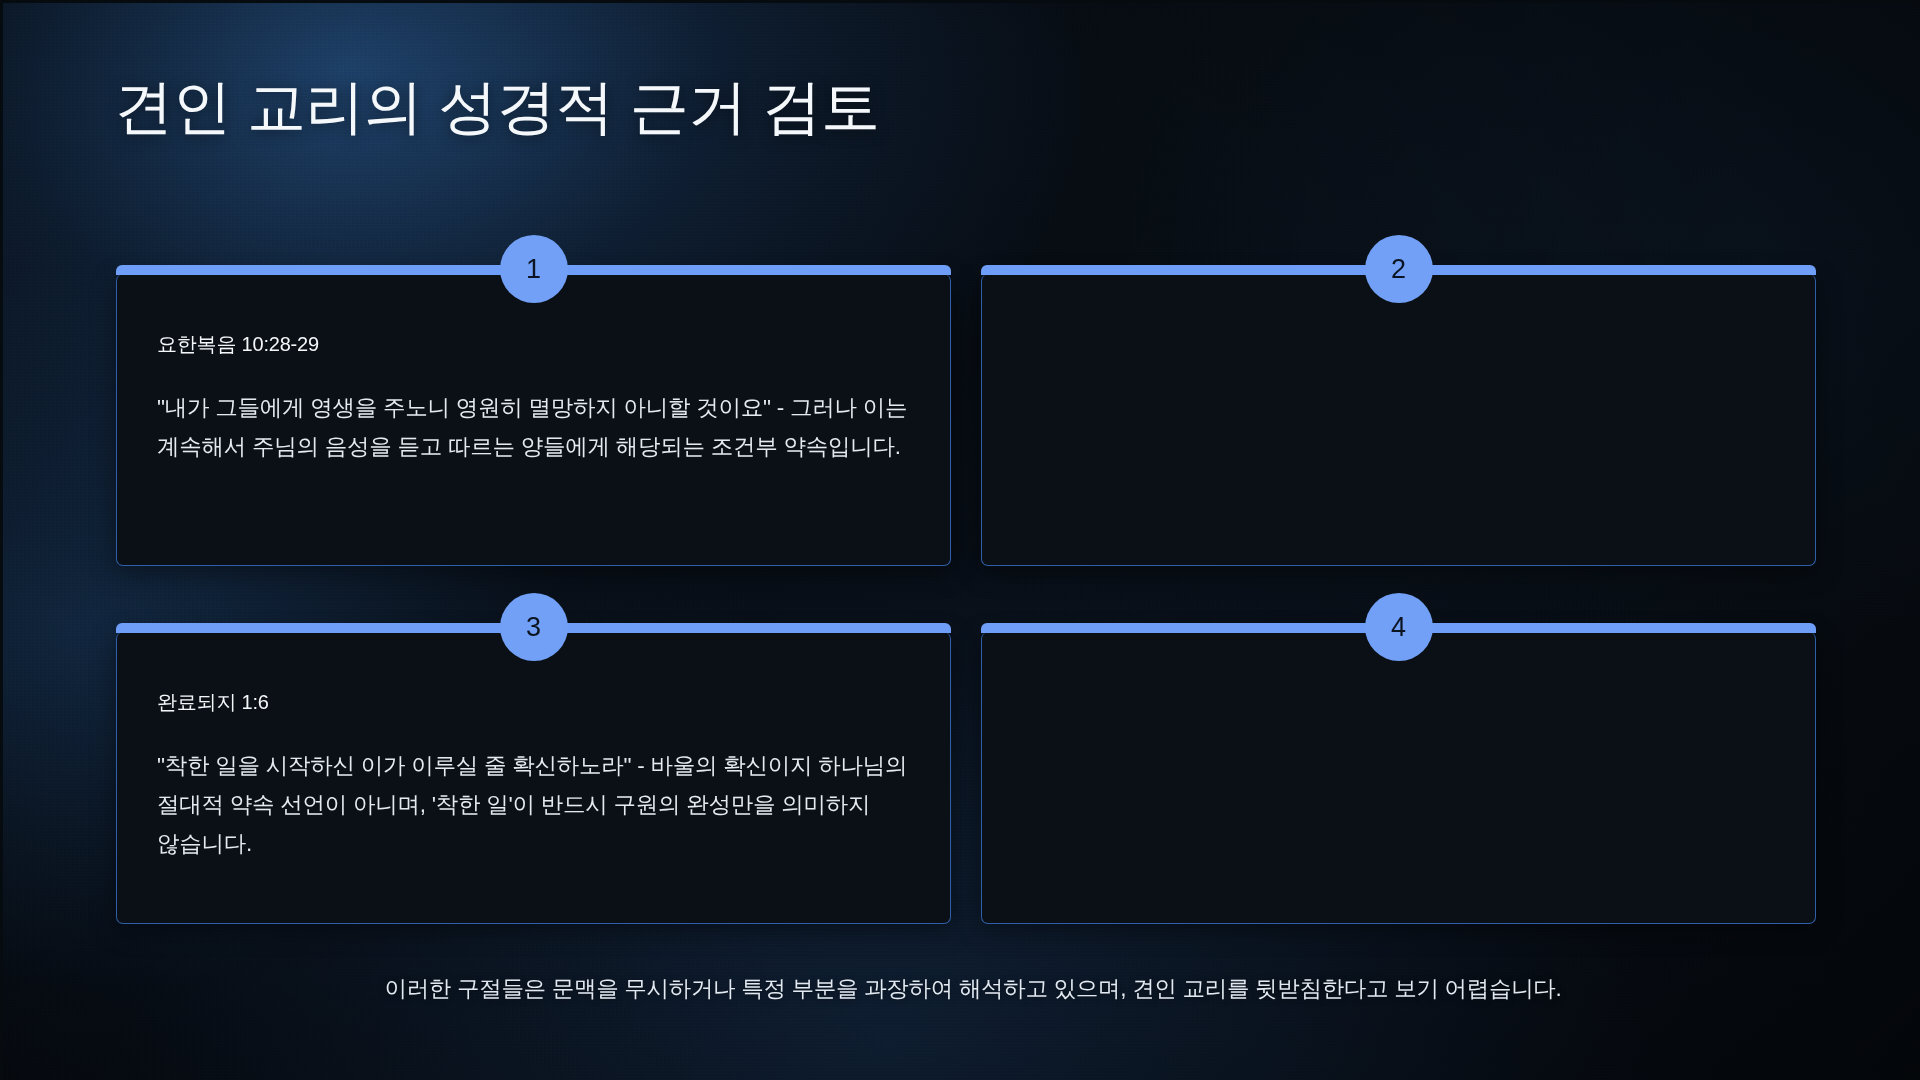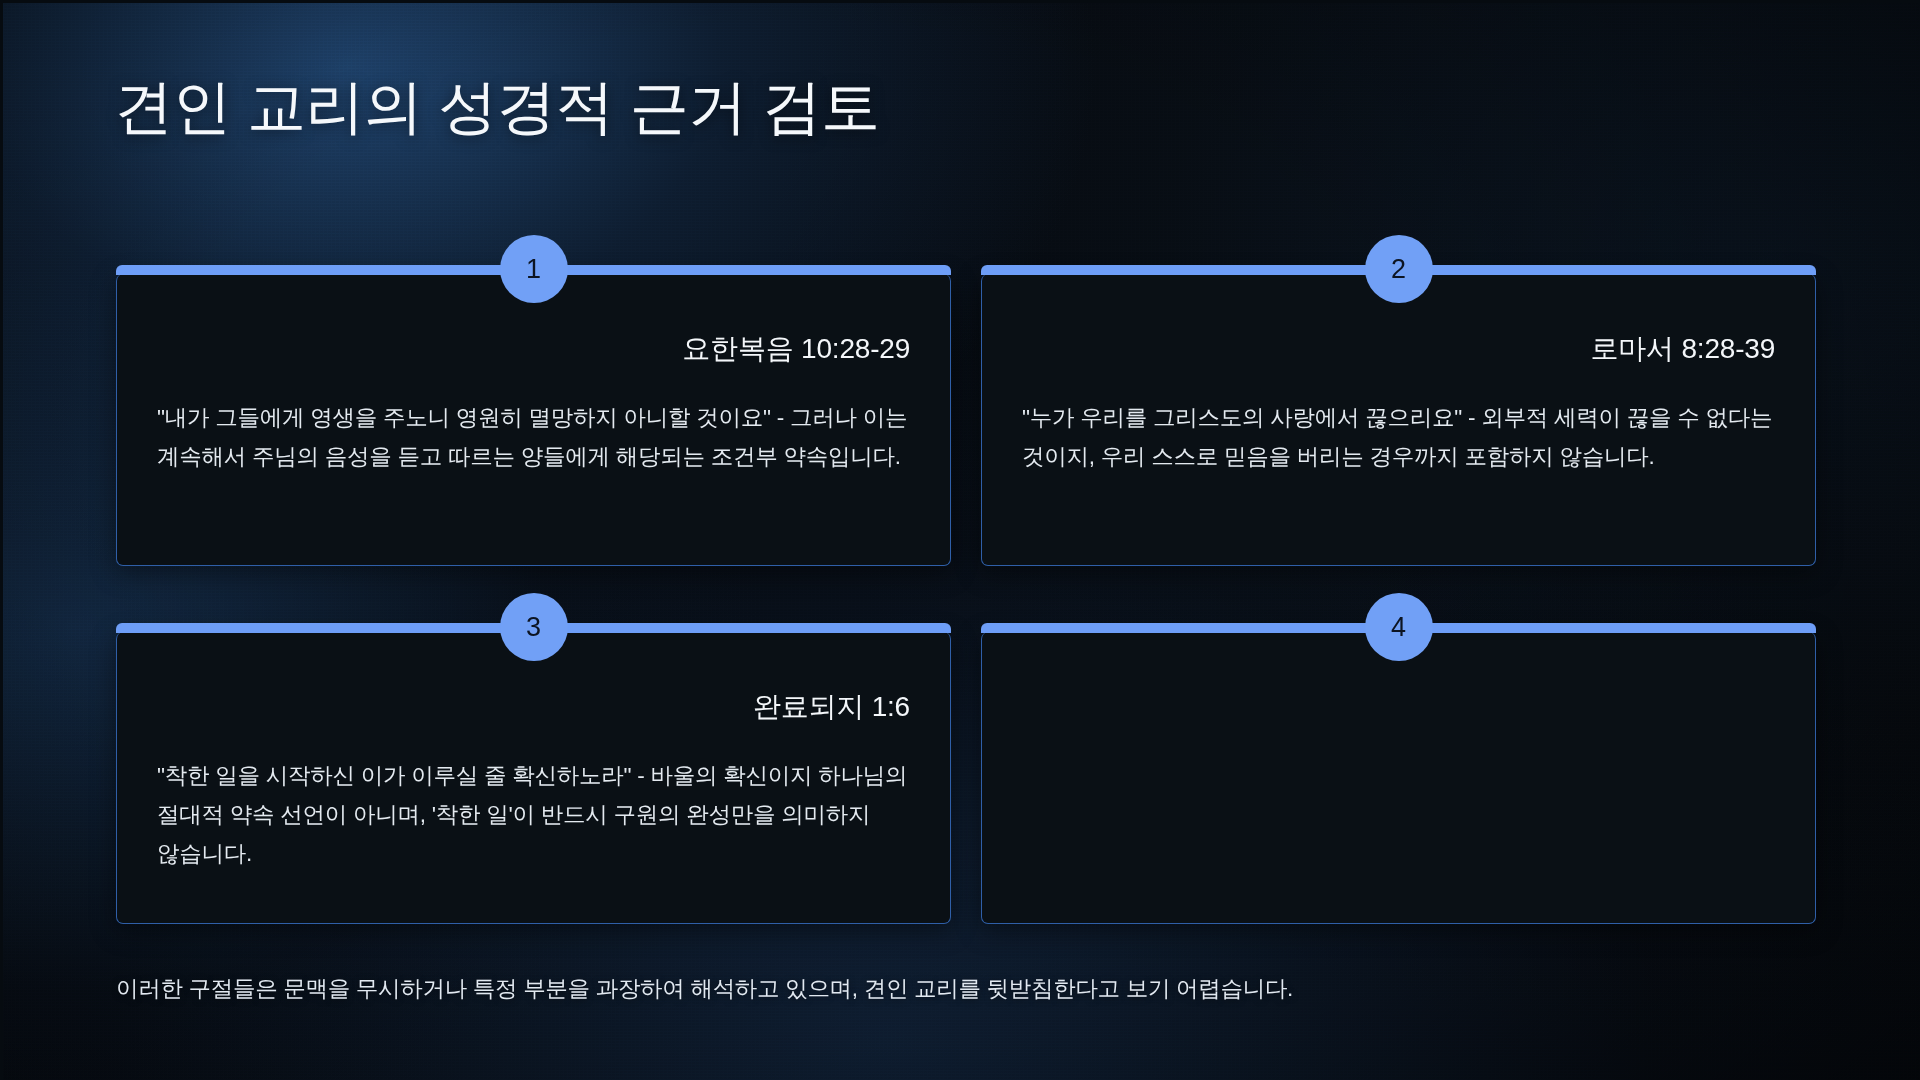--- a/index.html
+++ b/index.html
@@ -89,47 +89,47 @@
     background:#71a0f6;
     color:#0c1422;
     font-size:27px;
     font-weight:400;
     display:flex; align-items:center; justify-content:center;
     z-index:3;
     line-height:1;
   }
   .card-body { padding:52px 34px 0 34px; }
   .card-ref {
-    font-size:28px;
+    font-size:20px;
     font-weight:400;
     color:#f4f7fa;
     letter-spacing:-0.2px;
     margin-bottom:26px;
     line-height:1.2;
-    text-align:right;
   }
   .card-text {
     font-size:22.5px;
     line-height:1.74;
     color:#e4eaf0;
     letter-spacing:-0.25px;
     word-break:keep-all;
   }
 
   
   #summary-note {
     position:absolute;
     left:110px; top:965px;
     width:1720px;
     font-size:22.5px;
     line-height:1.6;
     color:#e2e9f1;
     letter-spacing:-0.3px;
     text-shadow:0 1px 6px rgba(0,0,0,.5);
     white-space:nowrap;
+    text-align:center;
   }
 </style>
 </head>
 <body>
 
 <div id="bg-layer"></div>
 <div id="bg-noise"></div>
 <div id="bg-vignette"></div>
 
 <div id="stage">
@@ -143,24 +143,20 @@
       <div class="card-badge">1</div>
       <div class="card-body">
         <div class="card-ref">요한복음 10:28-29</div>
         <div class="card-text">"내가 그들에게 영생을 주노니 영원히 멸망하지 아니할 것이요" - 그러나 이는 계속해서 주님의 음성을 듣고 따르는 양들에게 해당되는 조건부 약속입니다.</div>
       </div>
     </div>
 
     <div class="evidence-card">
       <div class="card-top-bar"></div>
       <div class="card-badge">2</div>
-      <div class="card-body">
-        <div class="card-ref">로마서 8:28-39</div>
-        <div class="card-text">"누가 우리를 그리스도의 사랑에서 끊으리요" - 외부적 세력이 끊을 수 없다는 것이지, 우리 스스로 믿음을 버리는 경우까지 포함하지 않습니다.</div>
-      </div>
     </div>
 
     <div class="evidence-card">
       <div class="card-top-bar"></div>
       <div class="card-badge">3</div>
       <div class="card-body">
         <div class="card-ref">완료되지 1:6</div>
         <div class="card-text">"착한 일을 시작하신 이가 이루실 줄 확신하노라" - 바울의 확신이지 하나님의 절대적 약속 선언이 아니며, '착한 일'이 반드시 구원의 완성만을 의미하지 않습니다.</div>
       </div>
     </div>

